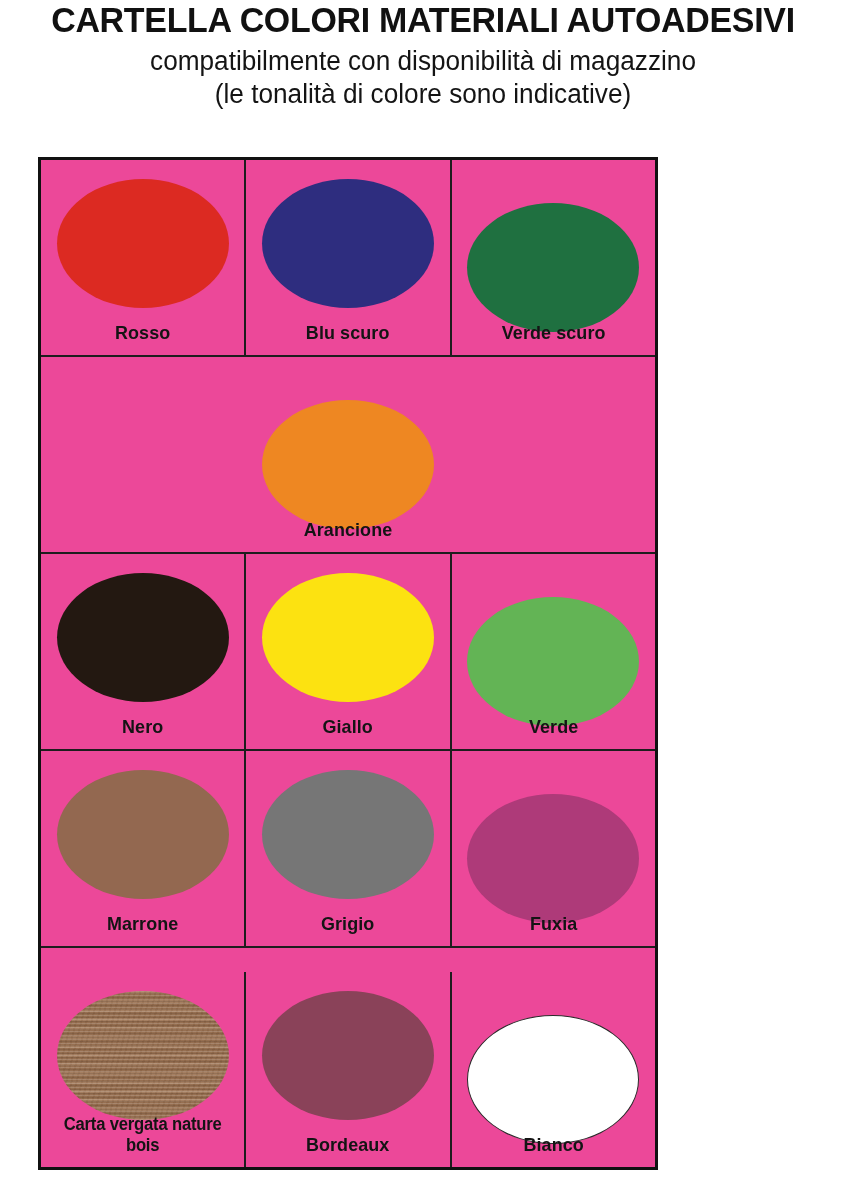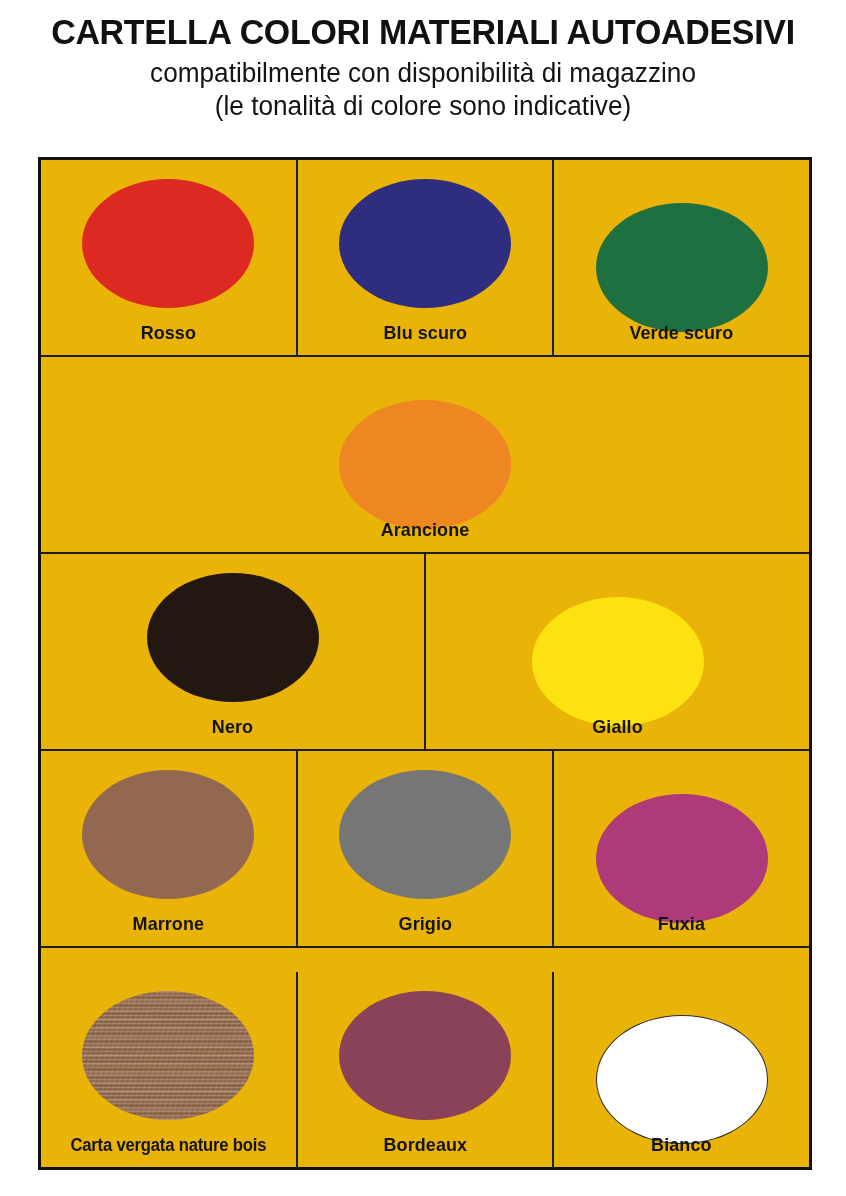--- a/index.html
+++ b/index.html
@@ -12,21 +12,21 @@
     height: 1196px;
     font-family: "Liberation Sans", sans-serif;
     color: #1a1a1a;
     overflow: hidden;
     position: relative;
   }
 
   
   .header {
     width: 846px;
-    padding-top: 14px;
+    padding-top: 2px;
     text-align: center;
   }
   .doc-title {
     font-size: 35px;
     font-weight: bold;
     letter-spacing: -0.3px;
     line-height: 1.05;
     color: #111111;
     margin: 0;
     transform: scaleX(0.97);
@@ -46,27 +46,27 @@
     color: #141414;
     margin: 0;
     transform: scaleX(0.97);
   }
 
   
   .swatch-table {
     position: absolute;
     left: 38px;
     top: 157px;
-    width: 774px;
+    width: 620px;
     height: 1013px;
     border: 3px solid #111111;
     box-sizing: border-box;
     display: flex;
     flex-direction: column;
-    background: #eab308;
+    background: #ec4899;
   }
   .swatch-row {
     display: flex;
     flex: 1 1 0;
     border-bottom: 2px solid #1d1d1d;
     box-sizing: border-box;
   }
   .swatch-row:last-child {
     border-bottom: none;
     margin-top: 24px;
@@ -179,20 +179,24 @@
 
   <div class="swatch-row">
     <div class="swatch-cell">
       <div class="swatch-ellipse" style="background-color: rgb(35, 24, 17);"></div>
       <div class="swatch-label">Nero</div>
     </div>
     <div class="swatch-cell">
       <div class="swatch-ellipse" style="background-color: rgb(252, 226, 17);"></div>
       <div class="swatch-label">Giallo</div>
     </div>
+    <div class="swatch-cell">
+      <div class="swatch-ellipse" style="background-color: rgb(99, 180, 85);"></div>
+      <div class="swatch-label">Verde</div>
+    </div>
   </div>
 
   <div class="swatch-row">
     <div class="swatch-cell">
       <div class="swatch-ellipse" style="background-color: rgb(147, 104, 80);"></div>
       <div class="swatch-label">Marrone</div>
     </div>
     <div class="swatch-cell">
       <div class="swatch-ellipse" style="background-color: rgb(118, 118, 118);"></div>
       <div class="swatch-label">Grigio</div>

